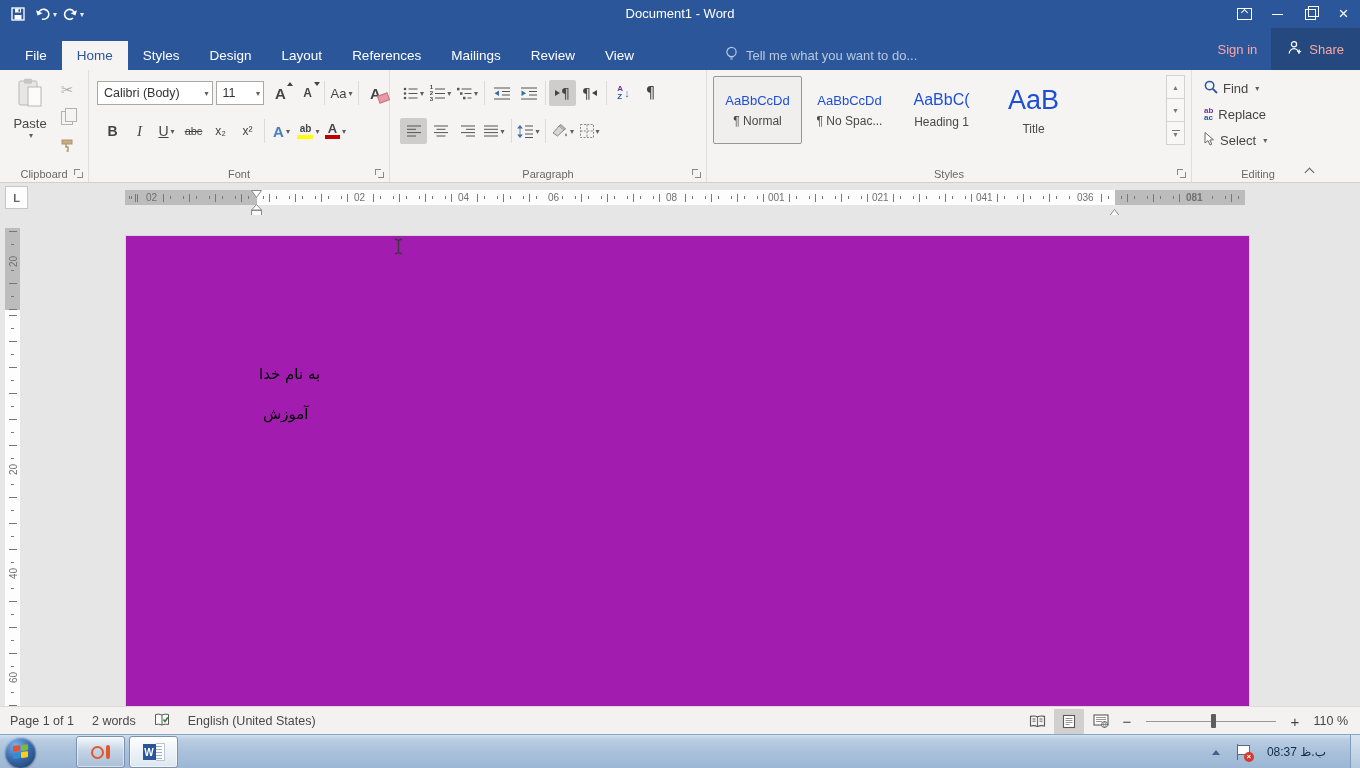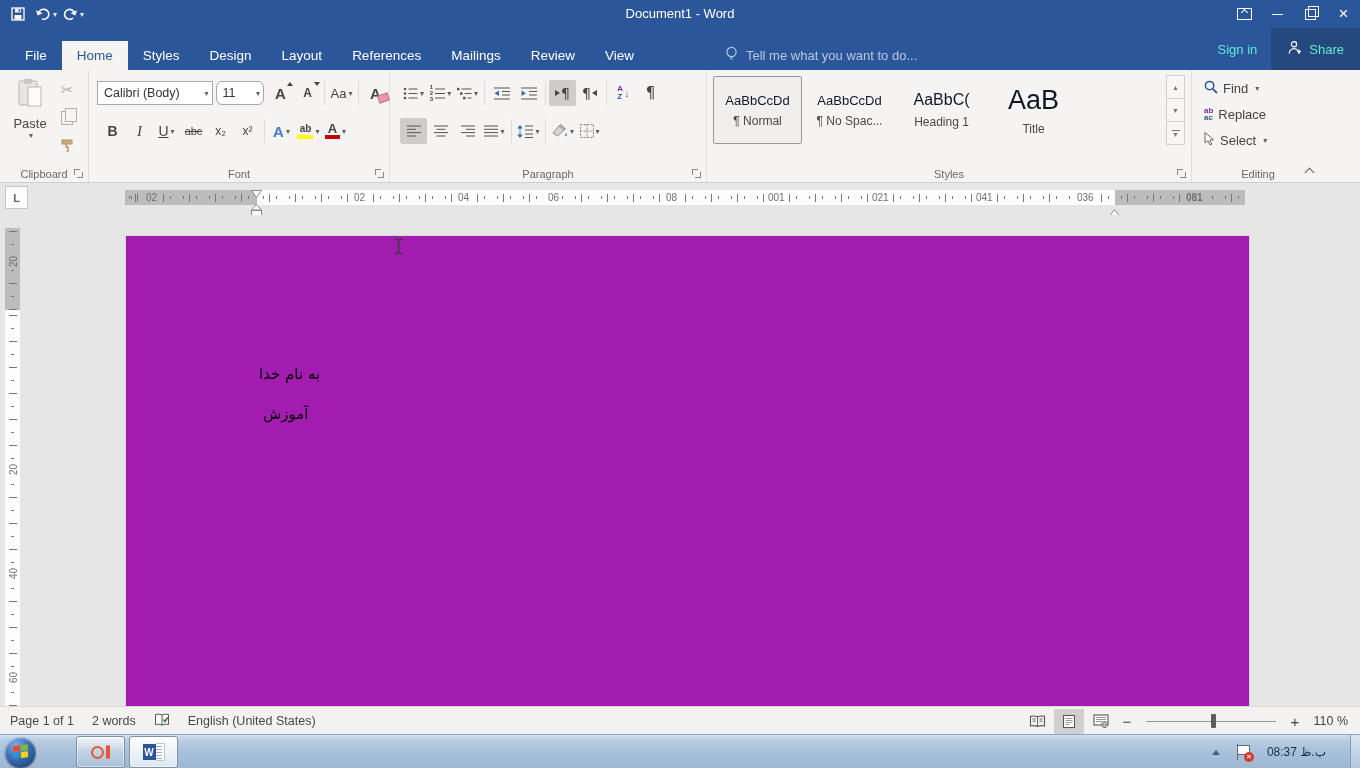--- a/index.html
+++ b/index.html
@@ -17,21 +17,21 @@
   .ico-restore{position:relative;width:9px;height:9px;border:1px solid #fff;background:#2b579a;}
   .ico-restore:before{content:"";position:absolute;left:2px;top:-4px;width:9px;height:9px;border:1px solid #fff;}
   .ico-rdo{position:relative;width:13px;height:10px;border:1px solid #fff;}
   .ico-rdo i{position:absolute;left:4px;top:1px;width:4px;height:4px;border-left:1px solid #fff;border-top:1px solid #fff;transform:rotate(45deg);}
   
   .tabrow{position:absolute;top:28px;left:0;right:0;height:42px;background:#2b579a;display:flex;align-items:flex-end;}
   .tabs{display:flex;align-items:flex-end;padding-left:10px;}
   .tab{height:29px;padding:0 15px;display:flex;align-items:center;color:#fff;font-size:13.5px;cursor:default;}
   .tab.active{background:#f5f4f2;color:#2b579a;}
   .tellme{display:flex;align-items:center;gap:8px;color:#b9c7e0;font-size:13px;height:29px;margin-left:76px;}
-  .acct{margin-left:auto;display:flex;align-items:center;height:42px;color:#5eead4;font-size:13px;}
+  .acct{margin-left:auto;display:flex;align-items:center;height:42px;color:#fca5a5;font-size:13px;}
   .signin{padding:0 14px;}
   .share{display:flex;align-items:center;gap:6px;background:#25497e;height:42px;padding:0 16px;}
   
   .ribbon{position:absolute;top:70px;left:0;right:0;height:112px;background:#f5f4f2;border-bottom:1px solid #d2d0ce;display:flex;}
   .group{position:relative;height:100%;border-right:1px solid #e0deda;flex:none;}
   .glabel{position:absolute;bottom:2px;left:0;right:0;text-align:center;font-size:11px;color:#6a6866;}
   .dlaunch{position:absolute;bottom:3px;right:4px;width:11px;height:11px;}
   .dlaunch:before{content:"";position:absolute;left:1px;top:1px;width:5px;height:5px;border-left:1px solid #8a8886;border-top:1px solid #8a8886;}
   .dlaunch:after{content:"";position:absolute;right:1px;bottom:1px;width:5px;height:5px;border-right:1px solid #8a8886;border-bottom:1px solid #8a8886;}
   .row1{position:absolute;top:10px;left:0;right:0;display:flex;align-items:center;}
@@ -78,21 +78,21 @@
   .dirarrow.r{border-left:5px solid #444;margin-right:1px;}
   .dirarrow.l{border-right:5px solid #444;margin-left:1px;}
   .sortico{display:flex;align-items:center;gap:1px;}
   .sortletters{display:flex;flex-direction:column;font-size:8px;line-height:8px;font-weight:bold;color:#444;}
   .sortdn{color:#4472c4;font-size:11px;}
   
   .g-styles{width:484px;}
   .cards{position:absolute;top:6px;left:6px;display:flex;gap:3px;}
   .card{width:87px;height:66px;display:flex;flex-direction:column;align-items:center;justify-content:center;gap:6px;border:1px solid transparent;border-radius:2px;}
   .card.sel{border:1px solid #9a9896;background:#f0efed;}
-  .card .sample{white-space:nowrap;color:#0f172a;}
+  .card .sample{white-space:nowrap;color:#1d4ed8;}
   .card .stlabel{font-size:12px;color:#4a4846;white-space:nowrap;max-width:84px;overflow:hidden;}
   .s-normal{font-size:13px;}
   .s-h1{font-size:16px;color:#2e74b5;}
   .s-h2{font-size:14px;color:#5b9bd5;}
   .s-title{font-size:27px;font-weight:300;color:#111;}
   .scrollcol{position:absolute;right:6px;top:6px;width:19px;display:flex;flex-direction:column;}
   .scbtn{height:22px;border:1px solid #d4d2d0;background:#f8f7f5;display:flex;align-items:center;justify-content:center;font-size:7px;color:#777;margin-top:-1px;flex-direction:column;line-height:5px;}
   .scbtn .bar{width:8px;height:1px;background:#777;margin-bottom:1px;}
   
   .g-edit{width:132px;}
@@ -269,21 +269,21 @@
       <span class="glabel">Clipboard</span>
       <span class="dlaunch"></span>
     </div>
 
     <div class="group g-font">
       <div class="row1" style="padding-left:8px;">
         <span class="combo" style="width:106px;">
           <span>Calibri (Body)</span>
           <span class="caret">▾</span>
         </span>
-        <span class="combo" style="width:38px;border-radius:6px;">
+        <span class="combo" style="width:38px;">
           <span>11</span>
           <span class="caret">▾</span>
         </span>
         <span class="ib">
             <span class="bigA">A</span>
             <span class="tiny-tri-up"></span>
           </span>
         <span class="ib">
             <span class="smA">A</span>
             <span class="tiny-tri-dn"></span>

